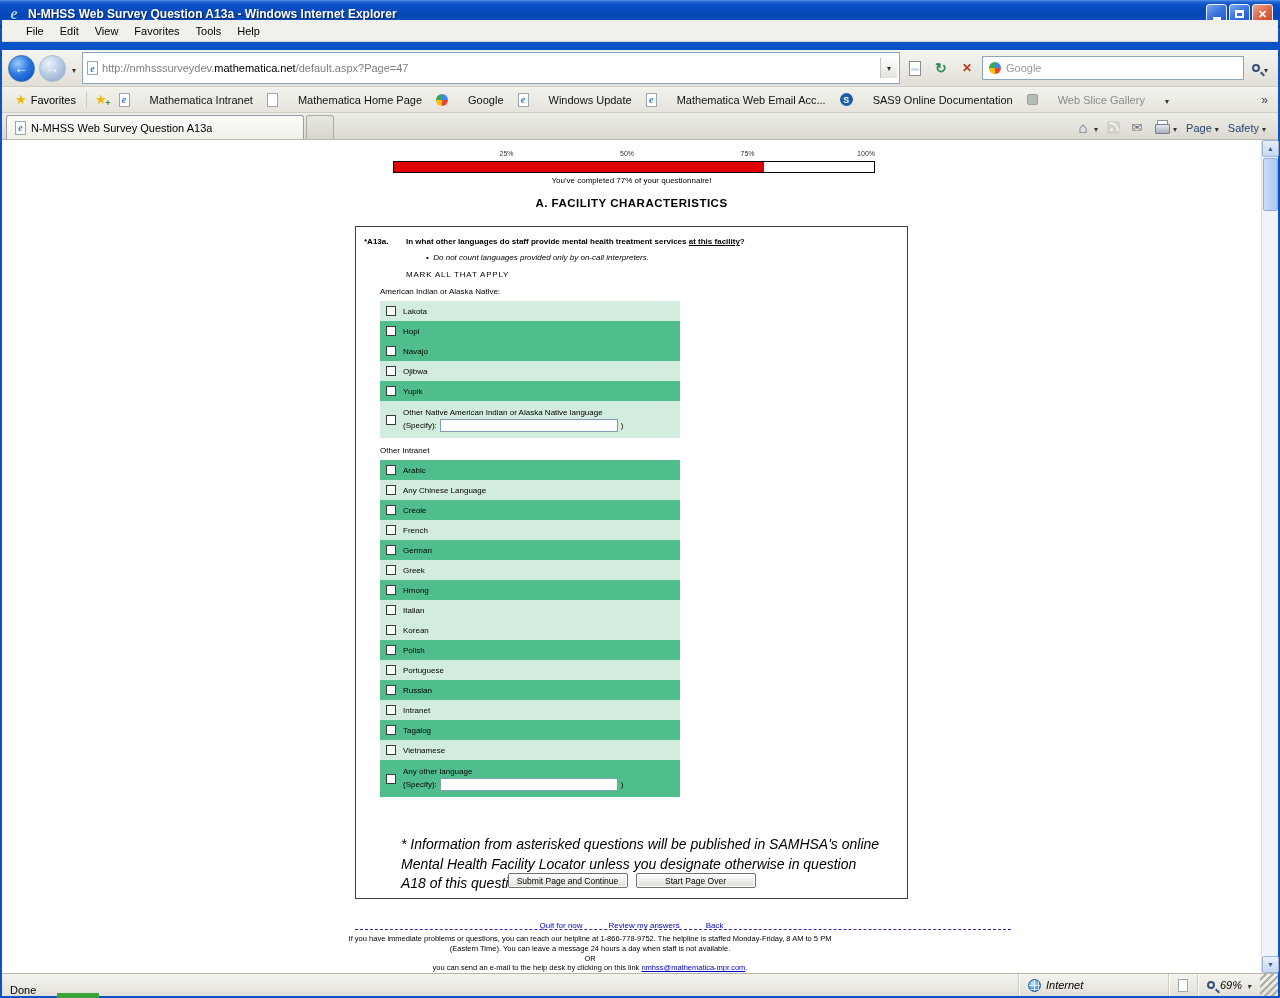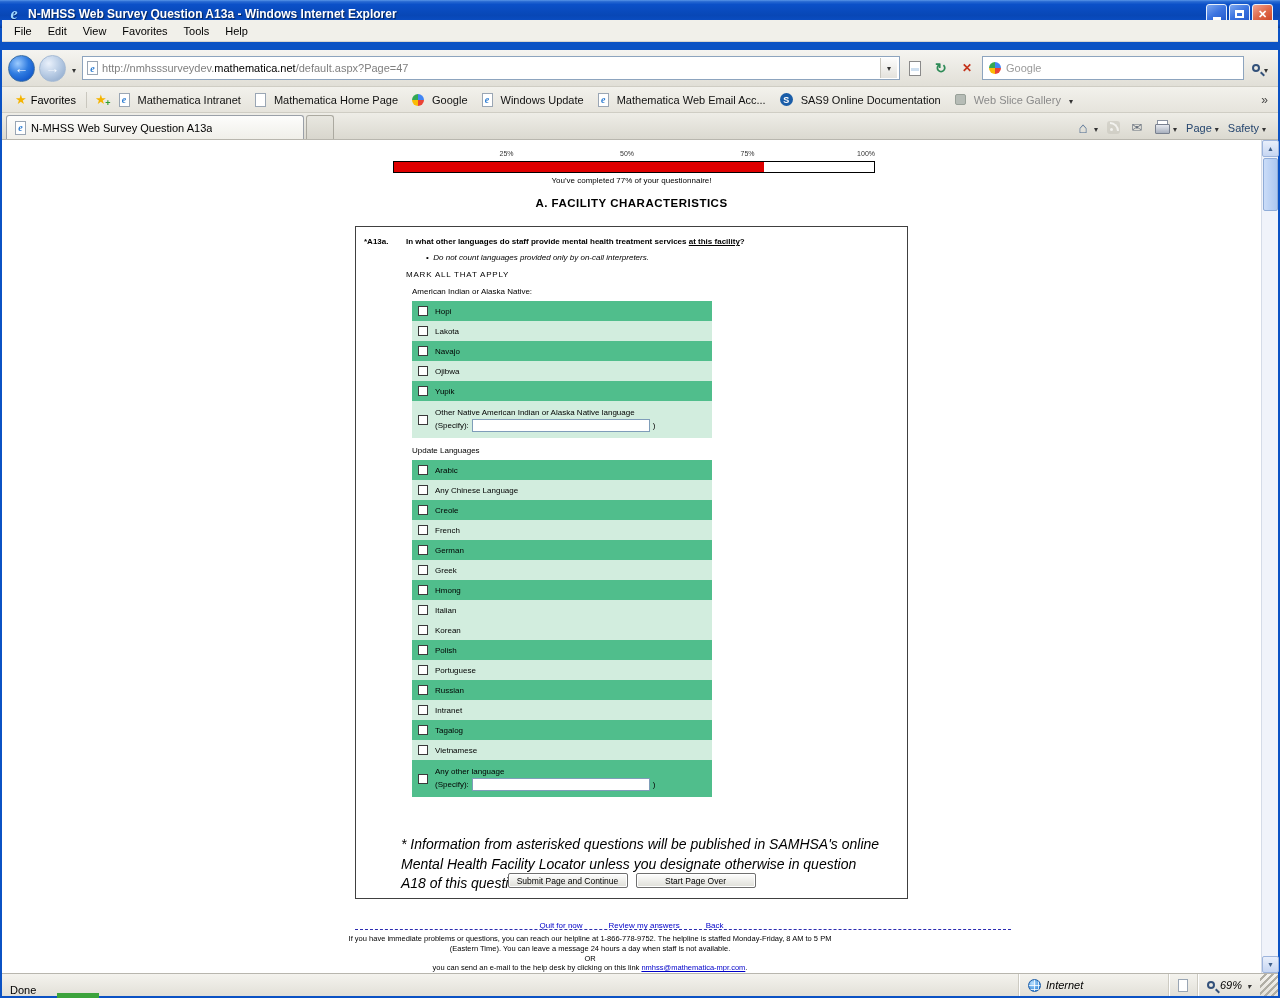--- a/index.html
+++ b/index.html
@@ -16,35 +16,35 @@
   .win-buttons { margin-left:auto; display:flex; gap:2px; padding-right:2px; }
   .winbtn { width:21px; height:21px; border-radius:3px; border:1px solid #E8F0FA; display:flex; align-items:center; justify-content:center; color:#fff; }
   .winbtn.min, .winbtn.max { background:linear-gradient(145deg,#7DA8F0 0%,#3C74E0 45%,#1F55C8 100%); }
   .winbtn.close { background:linear-gradient(145deg,#F2A492 0%,#E06B4C 45%,#C83C1E 100%); }
   .winbtn.min .g { width:8px; height:3px; background:#fff; margin-top:9px; }
   .winbtn.max .g { width:9px; height:8px; border:2px solid #fff; border-top-width:3px; }
   .winbtn.close::before { content:'✕'; font-size:11px; font-weight:bold; }
 
   
   .menubar { position:absolute; top:20px; left:2px; right:2px; height:22px; background:#F1F0EA;
-    border-bottom:1px solid #D8D6CE; display:flex; align-items:center; padding-left:4px; }
+    border-bottom:1px solid #D8D6CE; display:flex; align-items:center; padding-left:16px; }
   .menu-item { padding:3px 8px; font-size:11px; color:#000; }
 
   
   .navbar { position:absolute; top:50px; left:2px; right:2px; height:37px;
     background:linear-gradient(#F5F4F0,#E1DFD7); border-bottom:1px solid #CFCDC4;
     display:flex; align-items:center; padding:0 6px; gap:4px; }
   .navcircle { width:27px; height:27px; border-radius:50%; flex:none; display:flex; align-items:center; justify-content:center; font-size:14px; font-weight:bold; color:#fff; }
   .navcircle.back { background:radial-gradient(circle at 35% 30%, #9CCBFF, #2F7BE0 45%, #0C52C8 85%); border:1px solid #3A6EA5; }
   .navcircle.back::before { content:'←'; }
   .navcircle.fwd { background:radial-gradient(circle at 35% 30%, #EAF1FB, #BBCEE6 45%, #95AECF 85%); border:1px solid #A5BAD4; color:#F4F8FD; }
   .navcircle.fwd::before { content:'→'; }
   .caret::before { content:'▾'; font-size:8px; color:#333; }
   .nav-caret { padding:0 2px; }
-  .addressbar { flex:1; height:24px; background:#fff; border:1px solid #8DA4BE; display:flex; align-items:center; padding:0 2px 0 4px; font-size:11px; gap:4px; overflow:hidden; }
+  .addressbar { flex:1; height:32px; background:#fff; border:1px solid #8DA4BE; display:flex; align-items:center; padding:0 2px 0 4px; font-size:11px; gap:4px; overflow:hidden; }
   .addr-page-ico { width:11px; height:14px; background:#fff; border:1px solid #9AA6B4; flex:none; display:inline-flex; align-items:center; justify-content:center; }
   .addr-page-ico::before { content:'e'; font:italic bold 10px "Liberation Serif", serif; color:#2D7DD2; }
   .url { flex:1; white-space:nowrap; overflow:hidden; }
   .url-dim { color:#7F7F7F; }
   .url-domain { color:#000; }
   .addr-caret { width:17px; height:20px; flex:none; background:linear-gradient(#FDFDFD,#E4E2DC); border-left:1px solid #C8C6BE; display:flex; align-items:center; justify-content:center; }
   .toolbtn { width:22px; height:22px; flex:none; display:flex; align-items:center; justify-content:center; }
   .compat-ico { width:12px; height:15px; background:#fff; border:1px solid #8A8A8A; position:relative; }
   .compat-ico::after { content:''; position:absolute; left:1px; right:1px; top:6px; height:3px; background:#CFE0F0; }
   .toolbtn.refresh::before { content:'↻'; font-size:14px; font-weight:bold; color:#2E8B57; }
@@ -61,21 +61,21 @@
   .favbar { position:absolute; top:87px; left:2px; right:2px; height:26px;
     background:linear-gradient(#F2F1EC,#E6E4DC); border-bottom:1px solid #CFCDC4;
     display:flex; align-items:center; padding:0 6px; font-size:11px; }
   .star-icon { color:#F4B400; font-size:13px; line-height:1; }
   .star-icon::before { content:'★'; }
   .fav-btn { display:flex; align-items:center; gap:4px; padding:2px 7px; }
   .fav-sep { width:1px; height:16px; background:#C9C7BE; margin:0 3px; }
   .fav-add { position:relative; padding:2px 5px; }
   .fav-add .plus { position:absolute; right:1px; bottom:0; color:#2E9E2E; font-size:9px; font-weight:bold; }
   .fav-items { display:flex; align-items:center; flex:1; overflow:hidden; }
-  .fav-item { display:flex; align-items:center; gap:8px; padding:2px 7px; white-space:nowrap; color:#111; }
+  .fav-item { display:flex; align-items:center; gap:20px; padding:2px 7px; white-space:nowrap; color:#111; }
   .fav-item.disabled { color:#8a8a8a; }
   .fi { display:inline-flex; align-items:center; justify-content:center; flex:none; }
   .fi.ie-page-icon, .fi.blank-page-icon { width:11px; height:14px; background:#fff; border:1px solid #9AA6B4; }
   .fi.ie-page-icon::before { content:'e'; font:italic bold 10px "Liberation Serif", serif; color:#2D7DD2; }
   .fi.google-icon { width:12px; height:12px; border-radius:50%;
     background:conic-gradient(#4285F4 0 25%, #EA4335 25% 50%, #FBBC05 50% 75%, #34A853 75% 100%); }
   .fi.sas-icon { width:13px; height:13px; border-radius:50%; background:#1A5DA8; }
   .fi.sas-icon::before { content:'S'; color:#fff; font:bold 9px "Liberation Sans", sans-serif; }
   .fi.webslice-icon { width:11px; height:11px; background:#B6BCB6; border:1px solid #98A098; border-radius:2px; }
   .chevron { margin-left:auto; padding:0 4px; color:#444; }
@@ -111,21 +111,21 @@
   .section-title { position:absolute; top:57px; left:0; width:100%; text-align:center; font-size:11.5px; font-weight:bold; letter-spacing:.5px; }
 
   .qbox { position:absolute; left:353px; top:86px; width:553px; height:673px; border:1px solid #404040; background:#fff; }
   .q-head { display:flex; padding:10px 10px 0 8px; font-size:8px; font-weight:bold; line-height:1.3; }
   .q-num { width:42px; flex:none; }
   .q-text { flex:1; padding-right:36px; }
   .q-underline { text-decoration:underline; }
   .q-bullet { margin:6px 0 0 70px; font-size:8px; font-style:italic; }
   .q-bullet::before { content:'•\00a0\00a0'; font-style:normal; }
   .q-markall { margin:8px 0 0 50px; font-size:8px; letter-spacing:.8px; }
-  .groups { margin-left:56px; width:300px; }
+  .groups { margin-left:24px; width:300px; }
   .group-label { margin:8px 0 5px 0; font-size:8px; }
   .rows { width:300px; }
   .row { display:flex; align-items:center; height:20px; padding:0 6px; gap:7px; }
   .row.dark { background:#50BE8C; }
   .row.light { background:#D2EDDE; }
   .row.other { height:37px; }
   .cb { width:10px; height:10px; background:#fff; border:1px solid #3A3A3A; flex:none; }
   .cb-label, .other-line1, .specify-label, .specify-suffix { font-size:8px; color:#000; }
   .other-lines { display:flex; flex-direction:column; gap:2px; }
   .other-line2 { display:flex; align-items:center; gap:3px; }
@@ -308,27 +308,27 @@
     <div class="qbox">
       <div class="q-head">
         <span class="q-num">*A13a.</span>
         <span class="q-text"><span>In what other languages do staff provide mental health treatment services </span><span class="q-underline">at this facility</span><span>?</span></span>
       </div>
       <div class="q-bullet">Do not count languages provided only by on-call interpreters.</div>
       <div class="q-markall">MARK ALL THAT APPLY</div>
       <div class="groups">
           <div class="group-label">American Indian or Alaska Native:</div>
           <div class="rows">
+            <div class="row light">
+              <span class="cb"></span>
+              <span class="cb-label">Lakota</span>
+            </div>
             <div class="row dark">
               <span class="cb"></span>
               <span class="cb-label">Hopi</span>
-            </div>
-            <div class="row light">
-              <span class="cb"></span>
-              <span class="cb-label">Lakota</span>
             </div>
             <div class="row dark">
               <span class="cb"></span>
               <span class="cb-label">Navajo</span>
             </div>
             <div class="row light">
               <span class="cb"></span>
               <span class="cb-label">Ojibwa</span>
             </div>
             <div class="row dark">
@@ -340,21 +340,21 @@
               <div class="other-lines">
                 <div class="other-line1">Other Native American Indian or Alaska Native language</div>
                 <div class="other-line2">
                   <span class="specify-label">(Specify):</span>
                   <input class="specify-input" type="text" style="">
                   <span class="specify-suffix">)</span>
                 </div>
               </div>
             </div>
           </div>
-          <div class="group-label">Update Languages</div>
+          <div class="group-label">Other Intranet</div>
           <div class="rows">
             <div class="row dark">
               <span class="cb"></span>
               <span class="cb-label">Arabic</span>
             </div>
             <div class="row light">
               <span class="cb"></span>
               <span class="cb-label">Any Chinese Language</span>
             </div>
             <div class="row dark">

